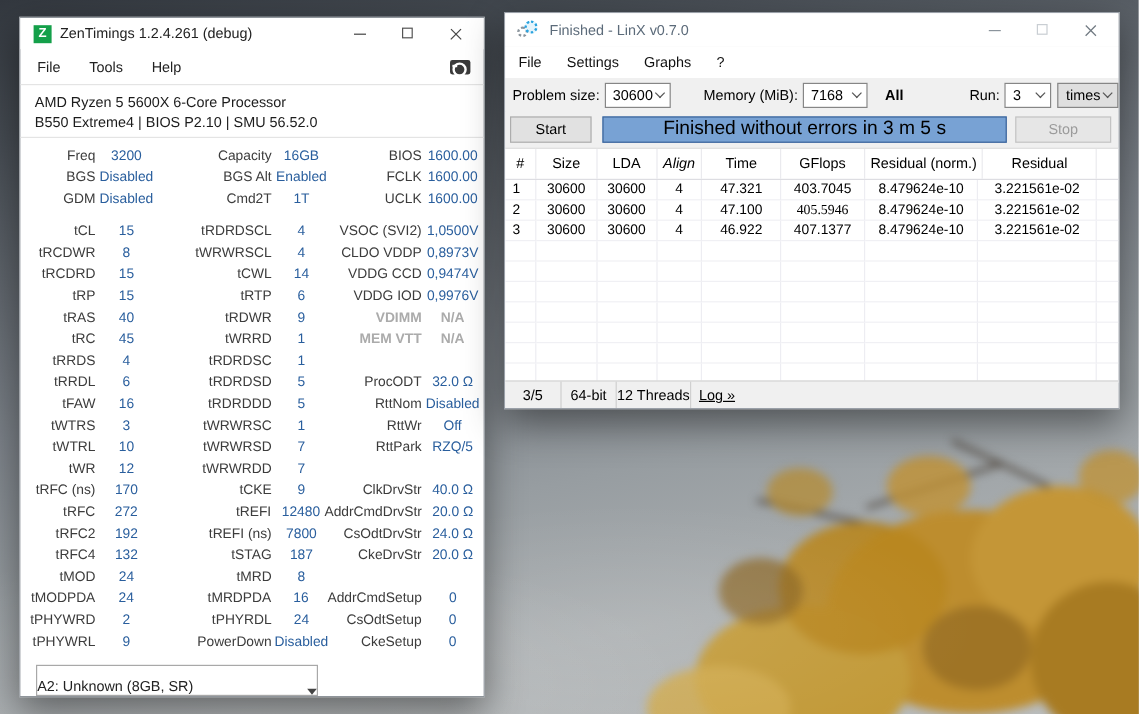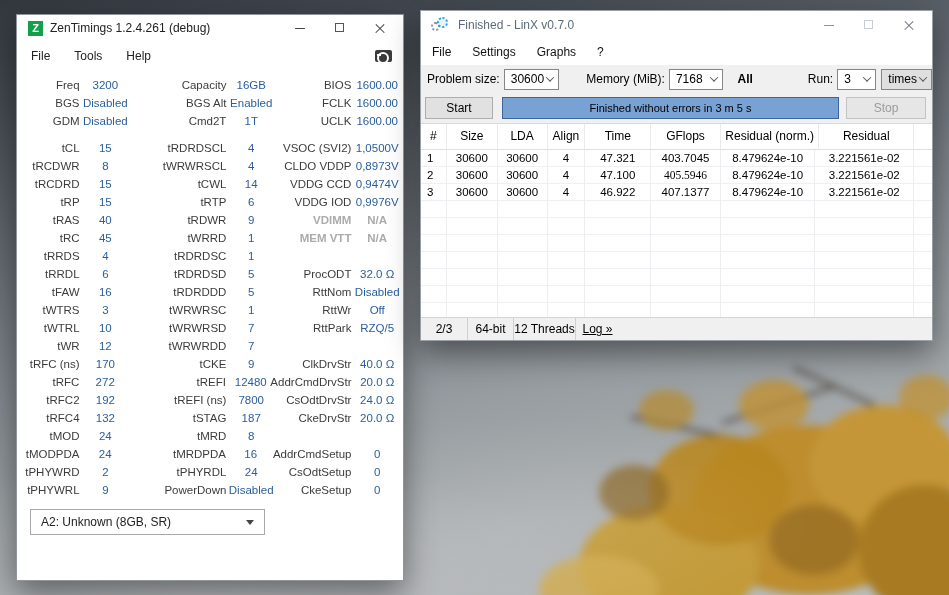--- a/index.html
+++ b/index.html
@@ -46,21 +46,21 @@
   .zrow{display:flex;height:18px;line-height:18px;font-size:11.5px;}
   .zspacer{height:9px;}
   .zl{text-align:right;color:#3c3c3c;white-space:nowrap;}
   .zv{text-align:center;color:#295e9d;white-space:nowrap;}
   .c1l{width:58px;} .c1v{width:52px;} .c2l{width:96px;} .c2v{width:50px;}
   .c3l{width:76px;direction:rtl;} .c3v{width:52px;}
   .bdi{unicode-bidi:isolate;direction:ltr;}
   .muted{color:#ababab !important;font-weight:bold;}
   .zen-bottom{padding:10px 0 0 13px;}
   .combo-ram{width:235px;height:26px;border:1px solid #a8a8a8;background:#fff;display:flex;
-             align-items:center;padding:0 10px;cursor:default;}
+             align-items:flex-end;padding:0 0;cursor:default;}
   .tri{width:0;height:0;border-left:4px solid transparent;border-right:4px solid transparent;
        border-top:5px solid #444;margin-left:auto;}
 
   
   .linx{left:420px;top:10px;width:513px;height:331px;background:#f0f0f0;border:1px solid #9aa0a8;}
   .lx-titlebar{height:28px;background:#fff;display:flex;align-items:center;padding-left:10px;
                color:#5c6b7a;font-size:12px;}
   .lx-gear{position:relative;width:19px;height:17px;margin-right:8px;flex:none;}
   .gear-a{position:absolute;left:0;top:5px;width:9px;height:9px;border:2px dotted #8b959d;border-radius:50%;}
   .gear-b{position:absolute;left:6px;top:0;width:11px;height:11px;border:2px dotted #2aa3df;
@@ -75,21 +75,21 @@
   .chevsm{margin-left:auto;width:6px;height:6px;border-right:1.4px solid #555;
           border-bottom:1.4px solid #555;transform:rotate(45deg) translate(-1px,-1px);}
   .w-ps{width:57px;margin-left:4px;} .w-mem{width:55px;margin-left:4px;}
   .w-run{width:40px;margin-left:4px;} .w-times{width:52px;margin-left:5px;background:#dfdfdf;}
   .ml-mem{margin-left:27px;} .ml-all{margin-left:15px;font-weight:bold;} .ml-run{margin-left:55px;}
   .lx-buttons{height:30px;display:flex;align-items:center;padding-left:4px;background:#f0f0f0;}
   .btn{height:22px;border:1px solid #adadad;background:#e1e1e1;font-size:12px;display:flex;
        align-items:center;justify-content:center;cursor:default;}
   .btn-start{width:68px;}
   .progress{width:337px;height:22px;margin-left:9px;border:1px solid #3d659a;background:#78a2d4;
-            display:flex;align-items:center;justify-content:center;font-size:11px;color:#000;}
+            display:flex;align-items:center;justify-content:center;font-size:16px;color:#000;}
   .btn-stop{width:80px;margin-left:7px;color:#9b9b9b;border-color:#c3c3c3;background:#e6e6e6;}
   .lx-table{background:#fff;height:196px;border-top:1px solid #d9d9d9;overflow:hidden;}
   .lx-thead{display:flex;height:26px;line-height:25px;font-size:12px;color:#000;
             border-bottom:1px solid #dddde2;}
   .th{text-align:center;border-right:1px solid #eaeaee;white-space:nowrap;overflow:hidden;}
   .lx-row{display:flex;height:17px;line-height:16px;font-size:11.5px;color:#000;}
   .td{text-align:center;border-right:1px solid #ededf2;border-bottom:1px solid #f0f0f4;
       white-space:nowrap;overflow:hidden;}
   .td.first{text-align:left;padding-left:6px;}
   .lx-status{position:absolute;bottom:0;left:0;width:100%;height:23px;display:flex;align-items:stretch;
@@ -140,20 +140,24 @@
           <div class="x2"></div>
         </div>
     </div>
   </div>
   <div class="zen-menubar" id="zen-menu">
     <span class="menu-item">File</span>
       <span class="menu-item">Tools</span>
       <span class="menu-item">Help</span>
       <div class="cam"></div>
   </div>
+  <div class="zen-info">
+    <div>AMD Ryzen 5 5600X 6-Core Processor</div>
+    <div>B550 Extreme4 | BIOS P2.10 | SMU 56.52.0</div>
+  </div>
   <div class="zen-grid" id="zen-grid">
       <div class="zrow">
         <div class="zl c1l"><span class="bdi">Freq</span></div>
         <div class="zv c1v">3200</div>
         <div class="zl c2l"><span class="bdi">Capacity</span></div>
         <div class="zv c2v">16GB</div>
         <div class="zl c3l"><span class="bdi">BIOS</span></div>
         <div class="zv c3v">1600.00</div>
       </div>
       <div class="zrow">
@@ -393,21 +397,21 @@
   <div class="lx-buttons">
     <div class="btn btn-start">Start</div>
     <div class="progress">Finished without errors in 3 m 5 s</div>
     <div class="btn btn-stop" aria-disabled="true">Stop</div>
   </div>
   <div class="lx-table">
     <div class="lx-thead" id="linx-thead">
         <div class="th" style="width: 26px;">#</div>
         <div class="th" style="width: 51px;">Size</div>
         <div class="th" style="width: 50px;">LDA</div>
-        <div class="th" style="width: 38px;">Align</div>
+        <div class="th" style="width: 38px; font-style: italic;">Align</div>
         <div class="th" style="width: 66px;">Time</div>
         <div class="th" style="width: 70px;">GFlops</div>
         <div class="th" style="width: 99px;">Residual (norm.)</div>
         <div class="th" style="width: 95px;">Residual</div>
         <div class="th" style="width: 18px; border-right: none;"></div>
       </div>
     <div id="linx-tbody">
         <div class="lx-row">
           <div class="td first" style="width: 26px;">1</div>
           <div class="td" style="width: 51px;">30600</div>
@@ -514,18 +518,18 @@
           <div class="td" style="width: 38px;"></div>
           <div class="td" style="width: 66px;"></div>
           <div class="td" style="width: 70px;"></div>
           <div class="td" style="width: 95px;"></div>
           <div class="td" style="width: 99px;"></div>
           <div class="td" style="width: 18px; border-right: none;"></div>
         </div>
       </div>
   </div>
   <div class="lx-status">
-    <div class="sc sc1">2/3</div>
+    <div class="sc sc1">3/5</div>
     <div class="sc sc2">64-bit</div>
     <div class="sc sc3">12 Threads</div>
     <div class="sc-log">Log »</div>
   </div>
 </div>
 
 </body></html>

